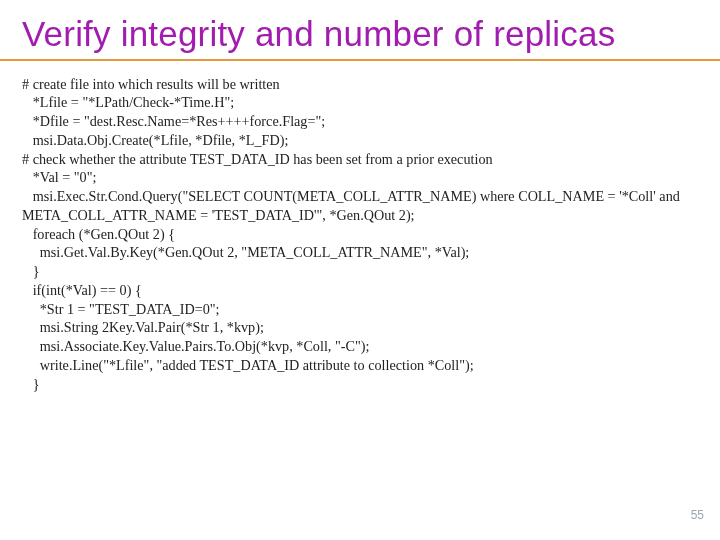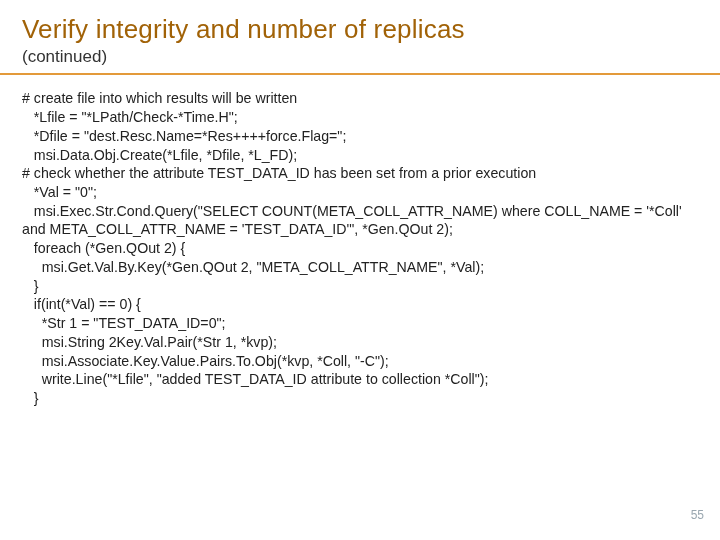--- a/index.html
+++ b/index.html
@@ -1,28 +1,27 @@
 <!DOCTYPE html>
 <html><head>
 <meta charset="utf-8">
 <style>
   html,body{margin:0;padding:0;width:720px;height:540px;background:#fff;font-family:Arial,Helvetica,sans-serif;overflow:hidden}
   .slide{position:relative;width:720px;height:540px;box-sizing:border-box;padding:16px 22px 0 22px}
-  .title{font-size:26px;font-weight:400;color:#a16207;letter-spacing:.2px;line-height:1.05}
+  .title{font-size:35px;font-weight:400;color:#a21caf;letter-spacing:.2px;line-height:1.05}
   .sub{font-size:17px;color:#333;margin-top:4px}
   .rule{height:2px;background:#e39a3a;margin:6px -22px 0 -22px}
-  .code{font-size:14.2px;color:#222;line-height:1.32;margin-top:14px;white-space:pre-wrap;font-family:Liberation Sans, sans-serif}
+  .code{font-size:14.2px;color:#222;line-height:1.32;margin-top:14px;white-space:pre-wrap;font-family:Liberation Serif, serif}
   .pgnum{position:absolute;right:16px;bottom:18px;font-size:12px;color:#9aa7b0}
 </style>
 </head>
 <body>
 
 <div class="slide">
   <div class="title">Verify integrity and number of replicas</div>
-  <div class="sub">(continued)</div>
   <div class="rule"></div>
   <div class="code" id="code-block"># create file into which results will be written
    *Lfile = "*LPath/Check-*Time.H";
    *Dfile = "dest.Resc.Name=*Res++++force.Flag=";
    msi.Data.Obj.Create(*Lfile, *Dfile, *L_FD);
 # check whether the attribute TEST_DATA_ID has been set from a prior execution
    *Val = "0";
    msi.Exec.Str.Cond.Query("SELECT COUNT(META_COLL_ATTR_NAME) where COLL_NAME = '*Coll' and META_COLL_ATTR_NAME = 'TEST_DATA_ID'", *Gen.QOut 2);
    foreach (*Gen.QOut 2) {
      msi.Get.Val.By.Key(*Gen.QOut 2, "META_COLL_ATTR_NAME", *Val);

